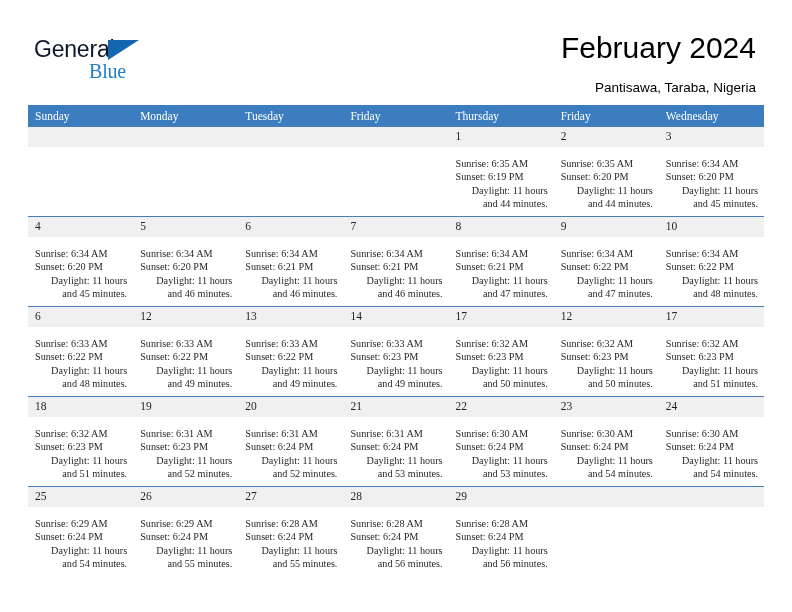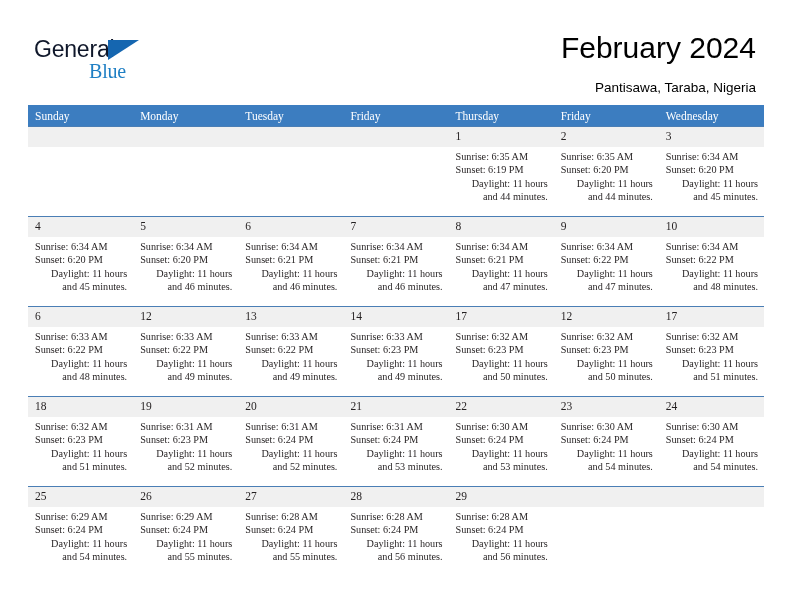--- a/index.html
+++ b/index.html
@@ -116,21 +116,21 @@
   }
   .daynum {
     background: #f0f0f0;
     font-size: 11.5px;
     color: #231f20;
     padding: 3px 0 4px 7px;
     height: 13px;
     line-height: 13px;
   }
   .details {
-    padding: 3px 6px 0 7px;
+    padding: 10px 6px 0 7px;
     font-size: 10.2px;
     line-height: 13.4px;
     color: #231f20;
   }
   .details div {
     white-space: nowrap;
   }
   .details .wrapline {
     white-space: normal;
     text-align: right;

